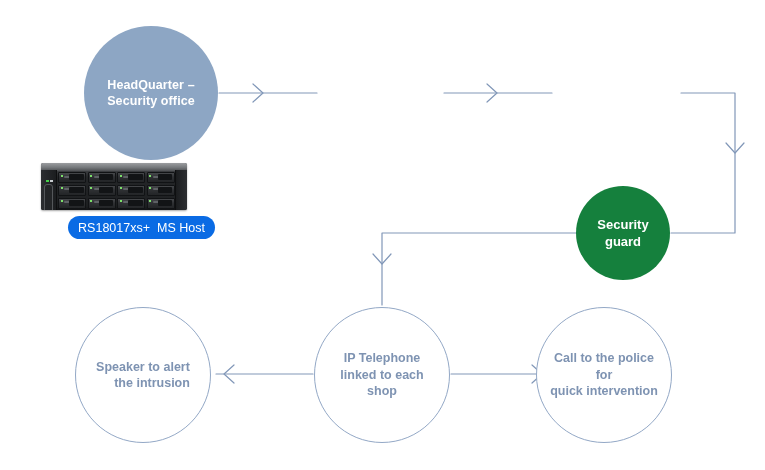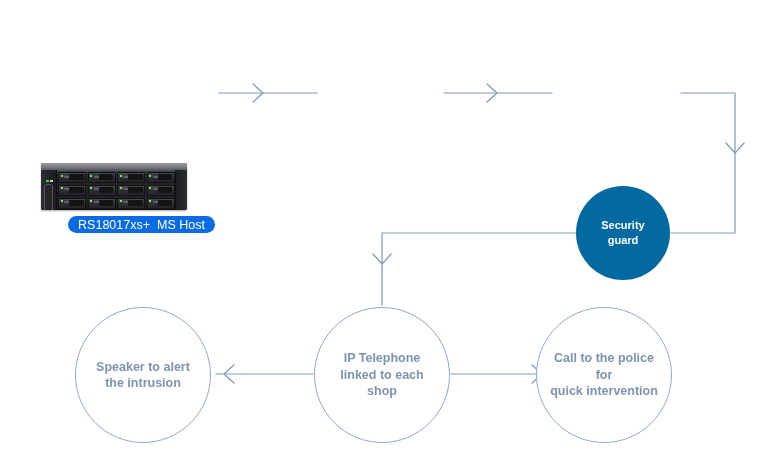--- a/index.html
+++ b/index.html
@@ -38,23 +38,23 @@
     line-height: 1.32;
     font-weight: bold;
   }
   .node-filled {
     background: #8da6c4;
     color: #ffffff;
     font-size: 12.5px;
     letter-spacing: 0.1px;
   }
   .node-accent {
-    background: #0369a1;
+    background: #15803d;
     color: #ffffff;
-    font-size: 11px;
+    font-size: 13px;
   }
   .node-outline {
     background: #ffffff;
     border: 1px solid #93a8c6;
     color: #7e93b2;
     font-size: 12.5px;
   }
   .node-label {
     display: block;
     padding: 0 12px;
@@ -159,21 +159,21 @@
     width: 6px; height: 2px;
     background: #5d6064;
     border-radius: 1px;
   }
 
   .host-pill {
     position: absolute;
     left: 68px;
     top: 216px;
     width: 147px;
-    height: 17px;
+    height: 23px;
     border-radius: 12px;
     background: #0a6be4;
     color: #ffffff;
     font-size: 12.5px;
     font-weight: normal;
     display: flex;
     align-items: center;
     justify-content: center;
     white-space: pre;
   }
@@ -211,29 +211,33 @@
         <polyline points="234,365 224,374 234,383"></polyline>
       </g>
 
       <g>
         <line x1="451" y1="374" x2="550" y2="374"></line>
         <polyline points="532,365 542,374 532,383"></polyline>
       </g>
     </g>
   </svg>
 
+  <div class="node node-filled" style="left:84px; top:26px; width:134px; height:134px;">
+    <span class="node-label">HeadQuarter –
+Security office</span>
+  </div>
 
 
 
   <div class="node node-accent" style="left:576px; top:186px; width:94px; height:94px;">
     <span class="node-label">Security
 guard</span>
   </div>
 
-  <div class="node node-outline" style="left:75px; top:307px; width:136px; height:136px;">
+  <div class="node node-outline" style="left:75px; top:307px; width:136px; height:136px;text-align:right;">
     <span class="node-label">Speaker to alert
 the intrusion</span>
   </div>
 
   <div class="node node-outline" style="left:314px; top:307px; width:136px; height:136px;text-align:center;">
     <span class="node-label">IP Telephone
 linked to each shop</span>
   </div>
 
   <div class="node node-outline" style="left:536px; top:307px; width:136px; height:136px;">

